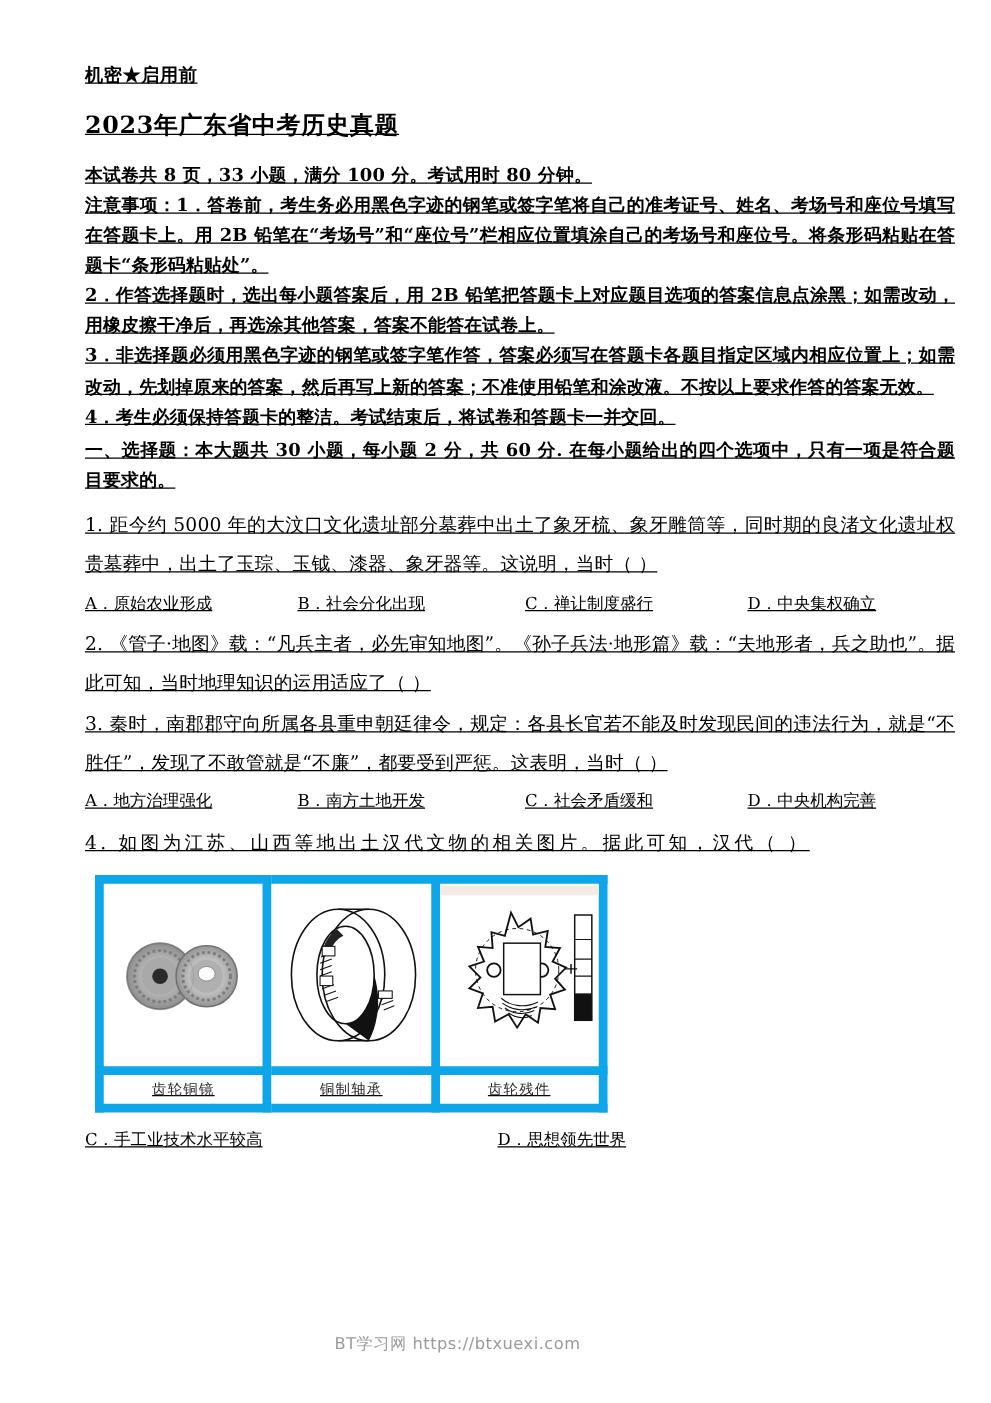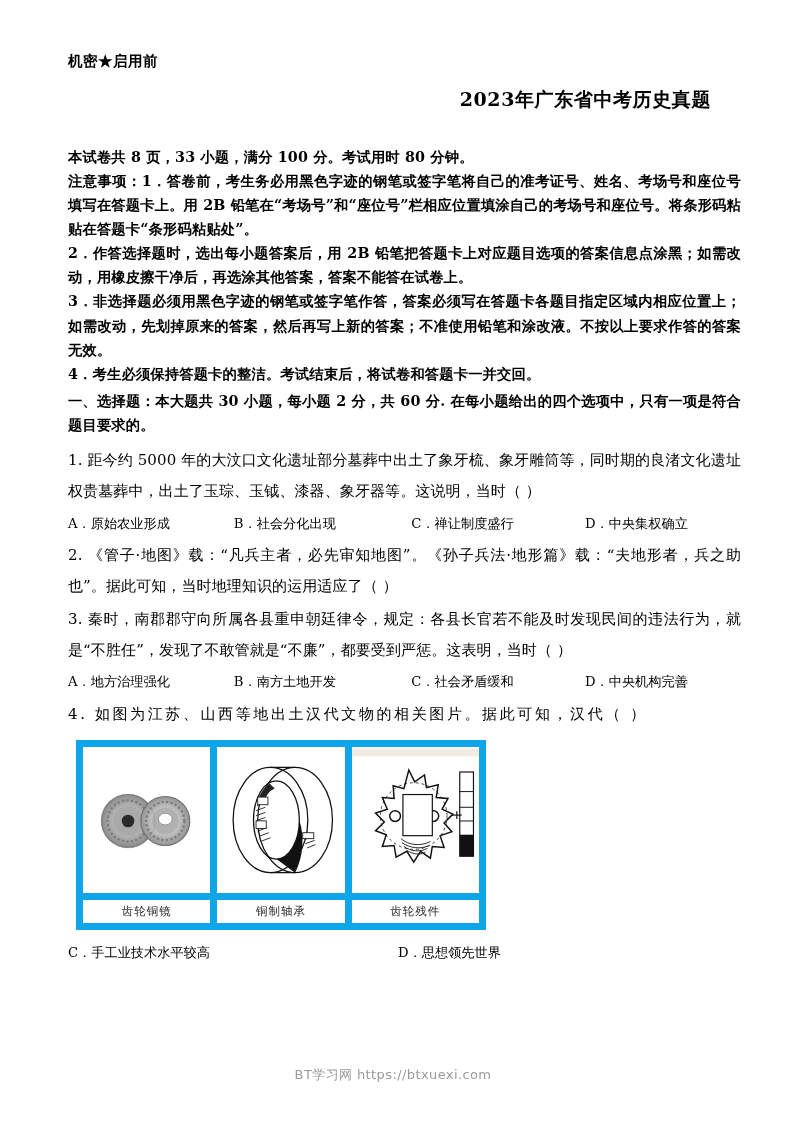--- a/index.html
+++ b/index.html
@@ -14,37 +14,38 @@
     position: relative;
     font-family: "DejaVu Serif", "Liberation Serif", serif;
     color: #000000;
     overflow: hidden;
   }
   .page {
     position: absolute;
     left: 0; top: 0;
     width: 793px;
     height: 790px;
-    padding: 52px 52px 0 68px;
+    padding: 52px 29px 0 68px;
+    text-decoration: underline;
   }
 
   
   .confidential {
     font-size: 14.5px;
     font-weight: bold;
     letter-spacing: 0.5px;
     line-height: 1.2;
     margin: 0 0 18px 0;
   }
   .doc-title {
-    text-align: right;
+    text-align: left;
     font-size: 19px;
     font-weight: bold;
     letter-spacing: 0.6px;
-    margin: 0 0 32px 0;
+    margin: 0 0 16px 0;
     padding-right: 30px;
   }
 
   
   .intro-block {
     font-size: 14.3px;
     font-weight: bold;
     line-height: 1.68;
     letter-spacing: 0.15px;
     text-align: justify;
@@ -136,21 +137,20 @@
   .footer {
     position: absolute;
     left: 0;
     top: 1066px;
     width: 732px;
     text-align: center;
     font-family: "DejaVu Sans", "Liberation Sans", sans-serif;
     font-size: 13px;
     color: #9b9b9b;
     letter-spacing: 0.4px;
-    margin-left: 27px;
   }
 </style>
 </head>
 <body>
 
 <div class="page">
 
   <div class="confidential">机密★启用前</div>
 
   <div class="doc-title">2023年广东省中考历史真题</div>

